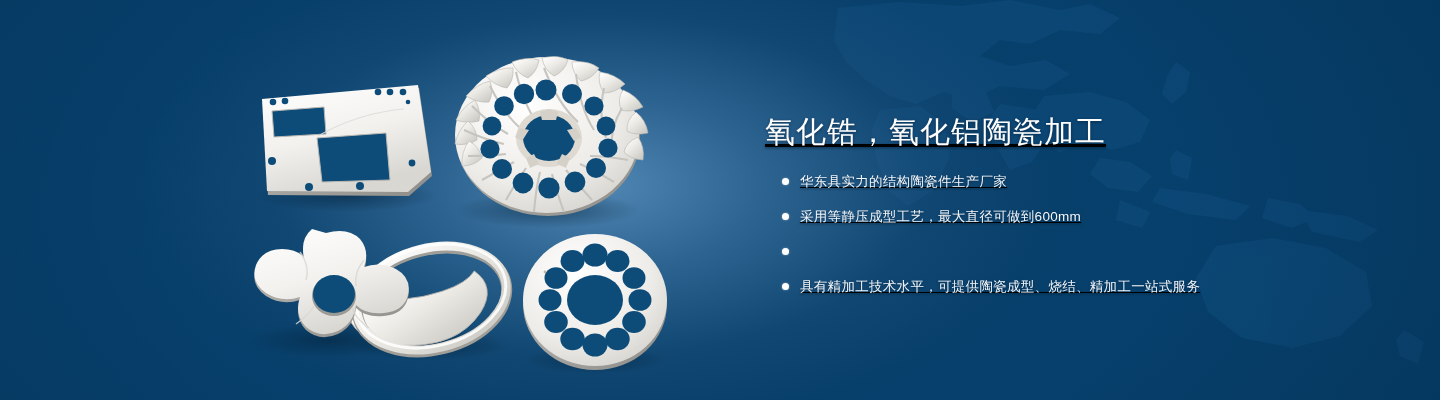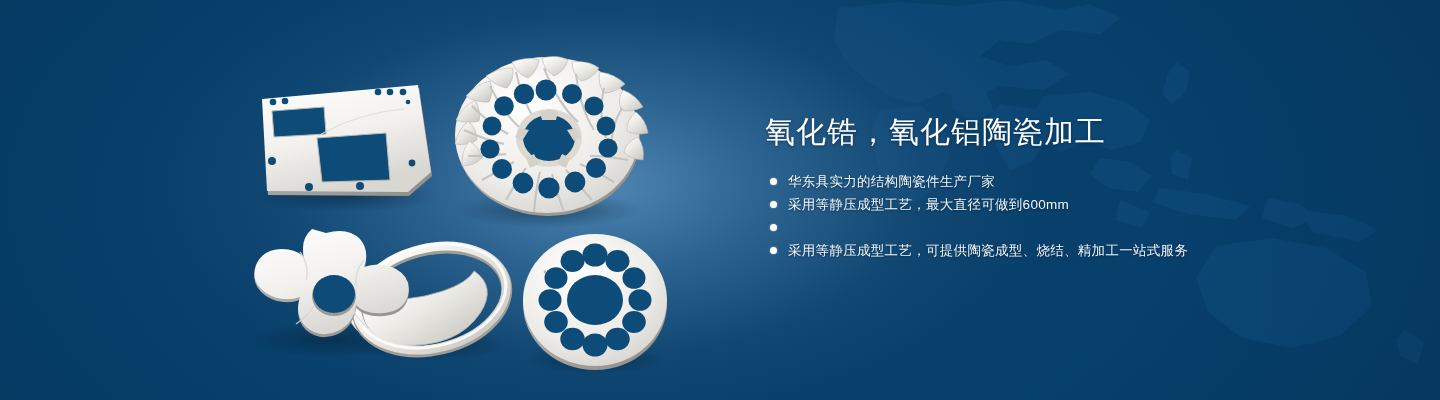--- a/index.html
+++ b/index.html
@@ -50,39 +50,40 @@
     inset: 0;
     opacity: 0.5;
   }
 
   
   .text-block {
     position: absolute;
     left: 765px;
     top: 112px;
     width: 620px;
+    text-decoration: underline;
   }
   .headline {
     font-size: 30px;
     line-height: 40px;
     color: #ffffff;
     letter-spacing: 1px;
     white-space: nowrap;
     text-shadow: 0 1px 3px rgba(0,20,40,0.55);
   }
   .bullets {
     list-style: none;
     margin: 18px 0 0 0;
     padding: 0;
   }
   .bullet-row {
     display: flex;
     align-items: center;
     height: 23px;
-    margin: 0;
+    margin: 12px;
     white-space: nowrap;
     text-align: right;
   }
   .bullet-dot {
     width: 7px;
     height: 7px;
     border-radius: 50%;
     background: #ffffff;
     flex: 0 0 auto;
     margin-right: 11px;
@@ -346,18 +347,18 @@
       </li>
       <li class="bullet-row">
         <span class="bullet-dot"></span>
         <span class="bullet-text">采用等静压成型工艺，最大直径可做到600mm</span>
       </li>
       <li class="bullet-row">
         <span class="bullet-dot"></span>
       </li>
       <li class="bullet-row">
         <span class="bullet-dot"></span>
-        <span class="bullet-text">采用等静压成型工艺，可提供陶瓷成型、烧结、精加工一站式服务</span>
+        <span class="bullet-text">具有精加工技术水平，可提供陶瓷成型、烧结、精加工一站式服务</span>
       </li>
     </ul>
   </div>
 
 </div>
 
 </body></html>

